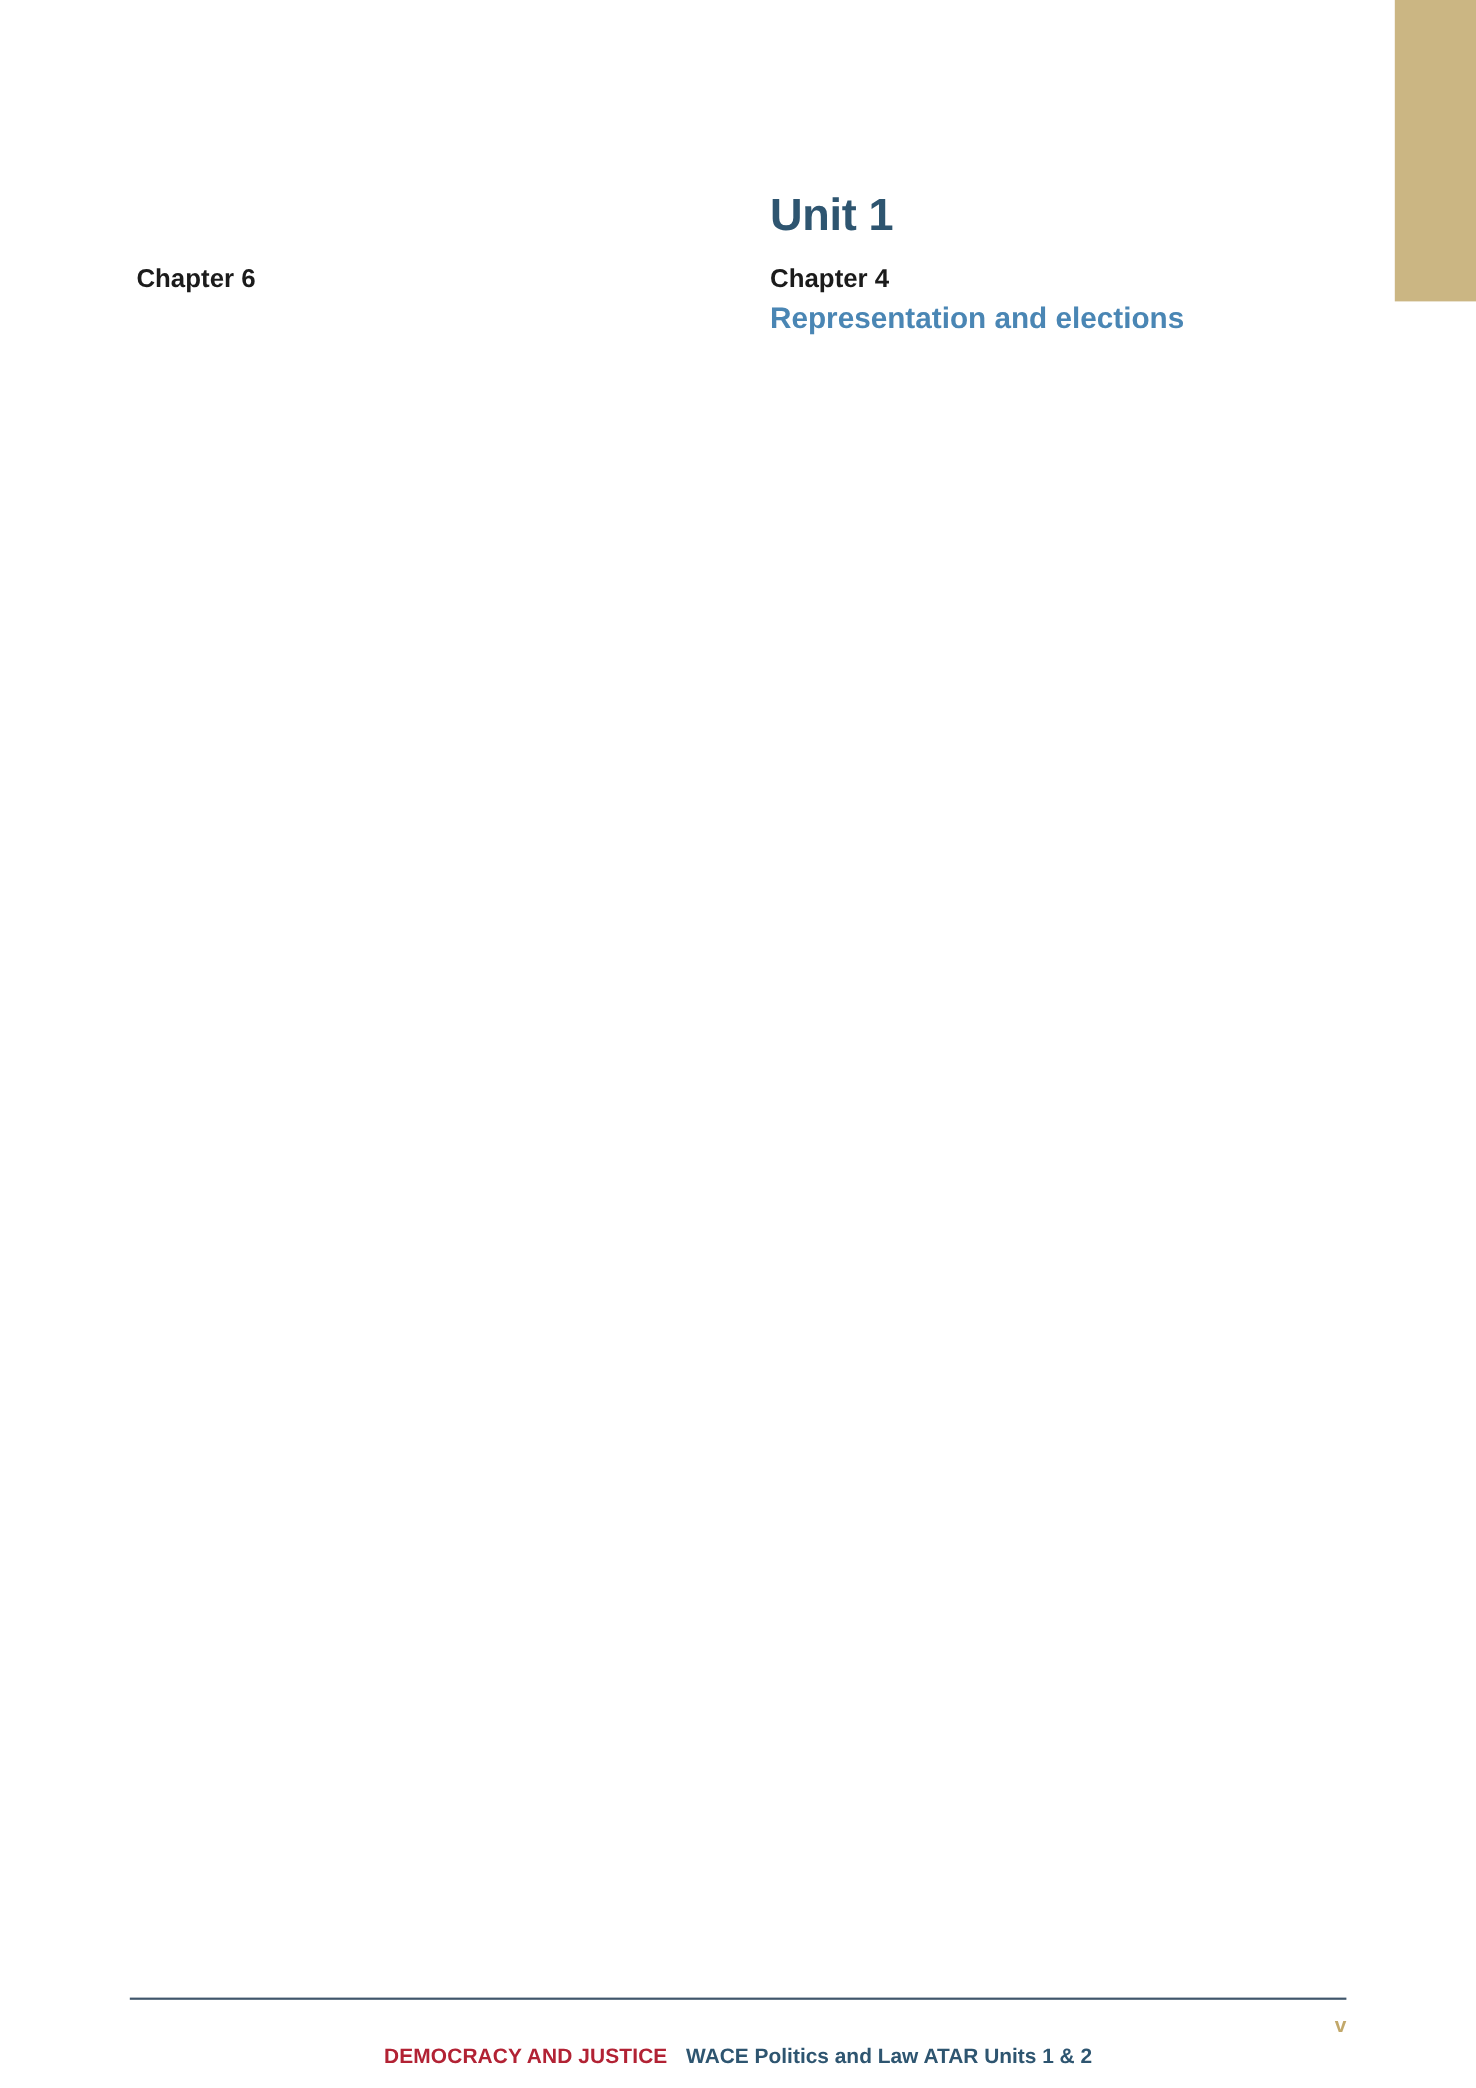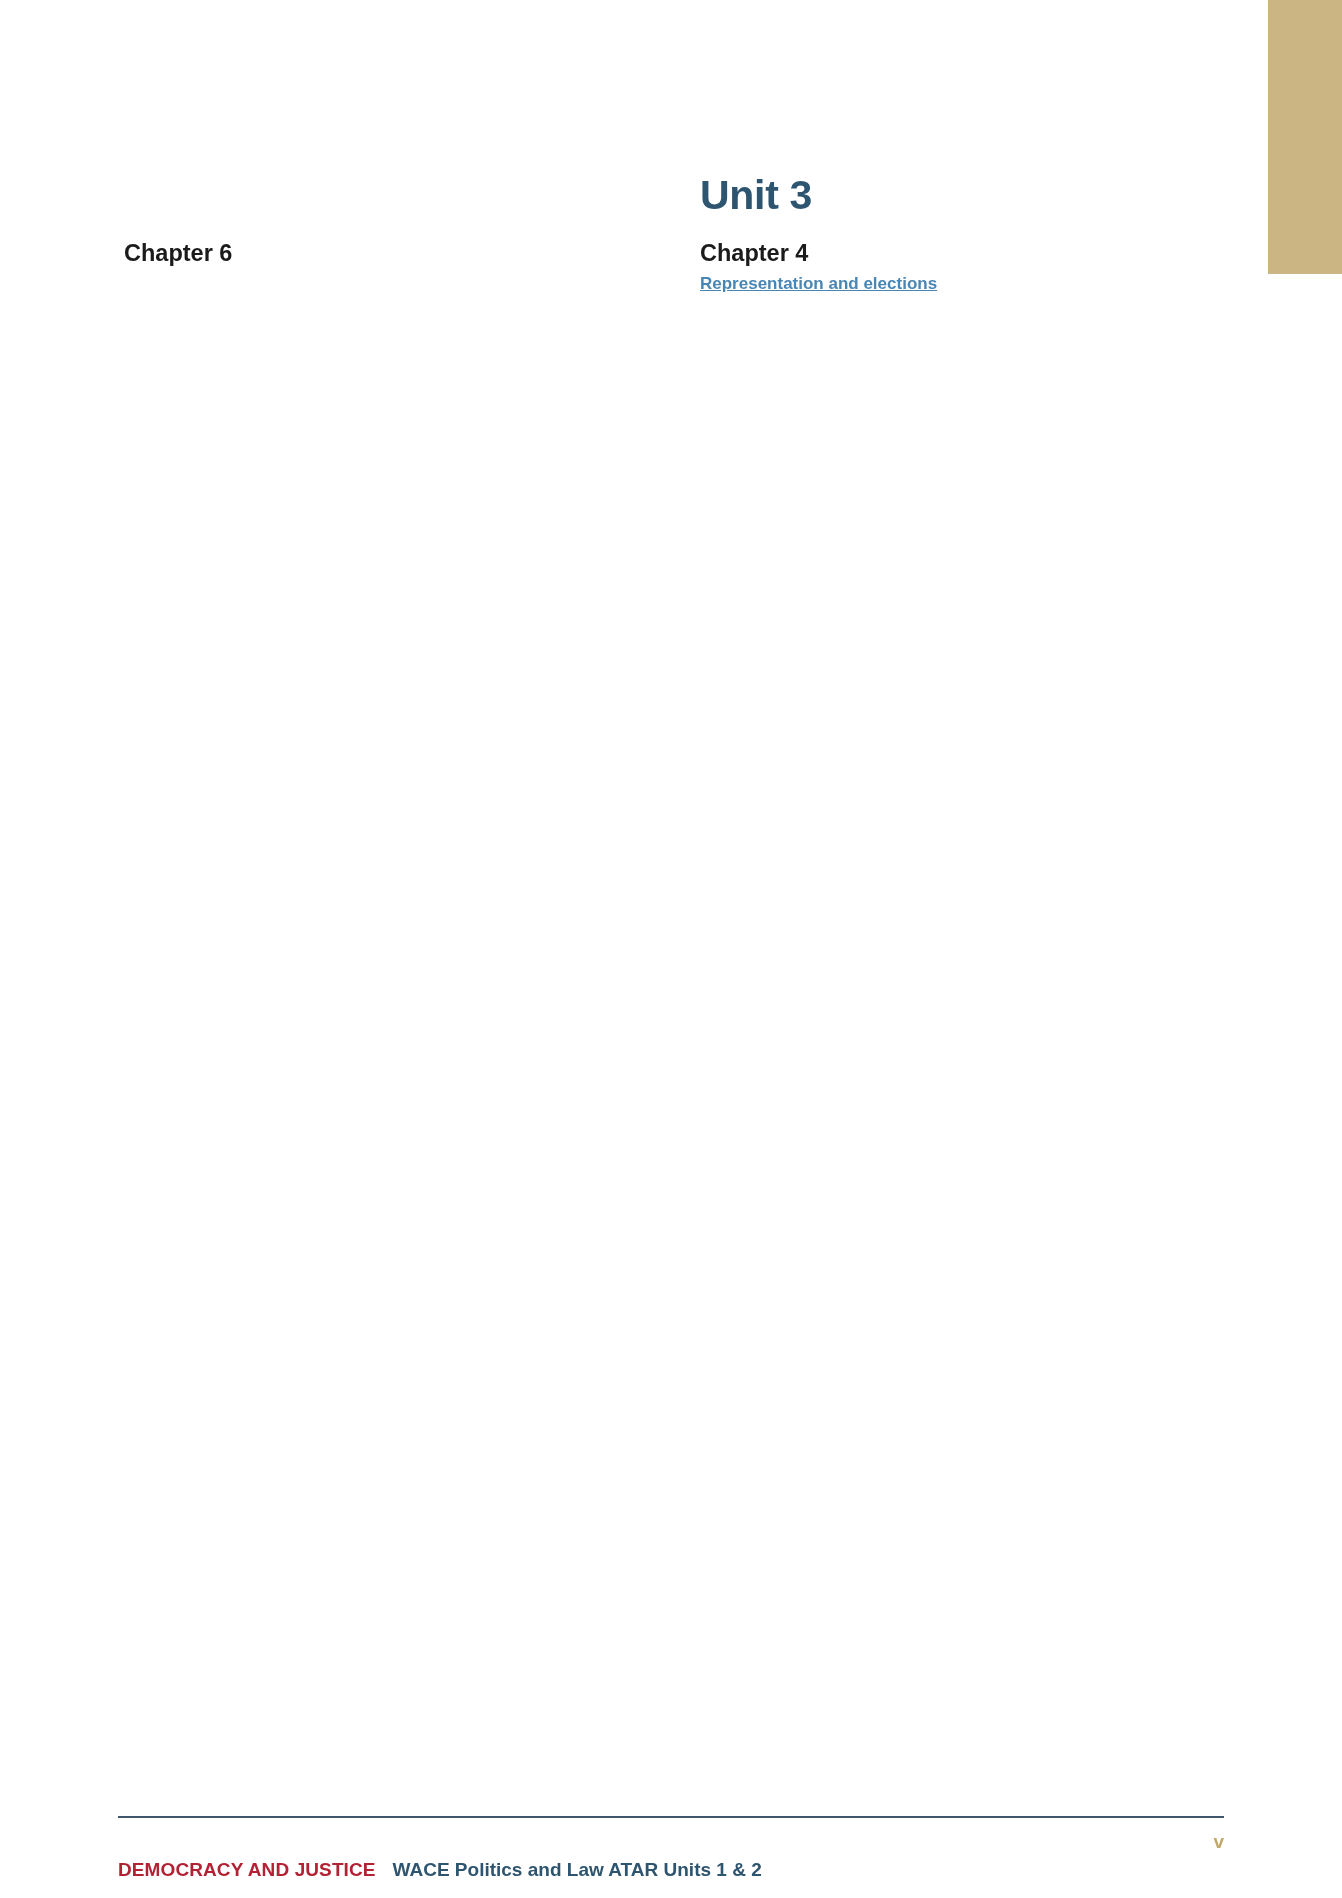--- a/index.html
+++ b/index.html
@@ -75,44 +75,43 @@
     text-align: right;
     white-space: pre;
   }
   
   .toc-wrapline {
     white-space: pre;
   }
 
   
   .lvl-title {
-    font-size: 17px;
+    font-size: 27px;
     font-weight: bold;
-    text-decoration: underline;
   }
   .lvl-title.red  { color: #8e2234; }
   .lvl-title.blue { color: #4a86b4; }
 
   
   .footer-rule {
     position: absolute;
     left: 118px;
     right: 118px;
     top: 1816px;
     height: 2px;
     background: #40566b;
   }
   .footer {
     position: absolute;
     left: 118px;
     right: 118px;
     top: 1831px;
     display: flex;
     align-items: baseline;
-    justify-content: flex-start;
+    justify-content: center;
     font-size: 19px;
     font-weight: bold;
   }
   .footer .brand {
     color: #b22234;
     letter-spacing: 0.1px;
   }
   .footer .subject {
     color: #2e5570;
     margin-left: 17px;
@@ -140,21 +139,21 @@
 
     <div class="col col-left" id="left-col" style="top:240px;">
         <div class="chapter-label">Chapter 6</div>
         <div style="height: 8px;"></div>
         <div class="toc-row lvl-title red">
           <span class="page">109</span>
         </div>
       </div>
 
     <div class="col col-right" id="right-col" style="top:175px;">
-        <div class="unit-title">Unit 3</div>
+        <div class="unit-title">Unit 1</div>
         <div style="height: 24px;"></div>
         <div class="chapter-label">Chapter 4</div>
         <div style="height: 8px;"></div>
         <div class="toc-wrapline lvl-title blue">Representation and elections</div>
         <div class="toc-row lvl-title blue">
           <span class="page">179</span>
         </div>
       </div>
 
   </div>

